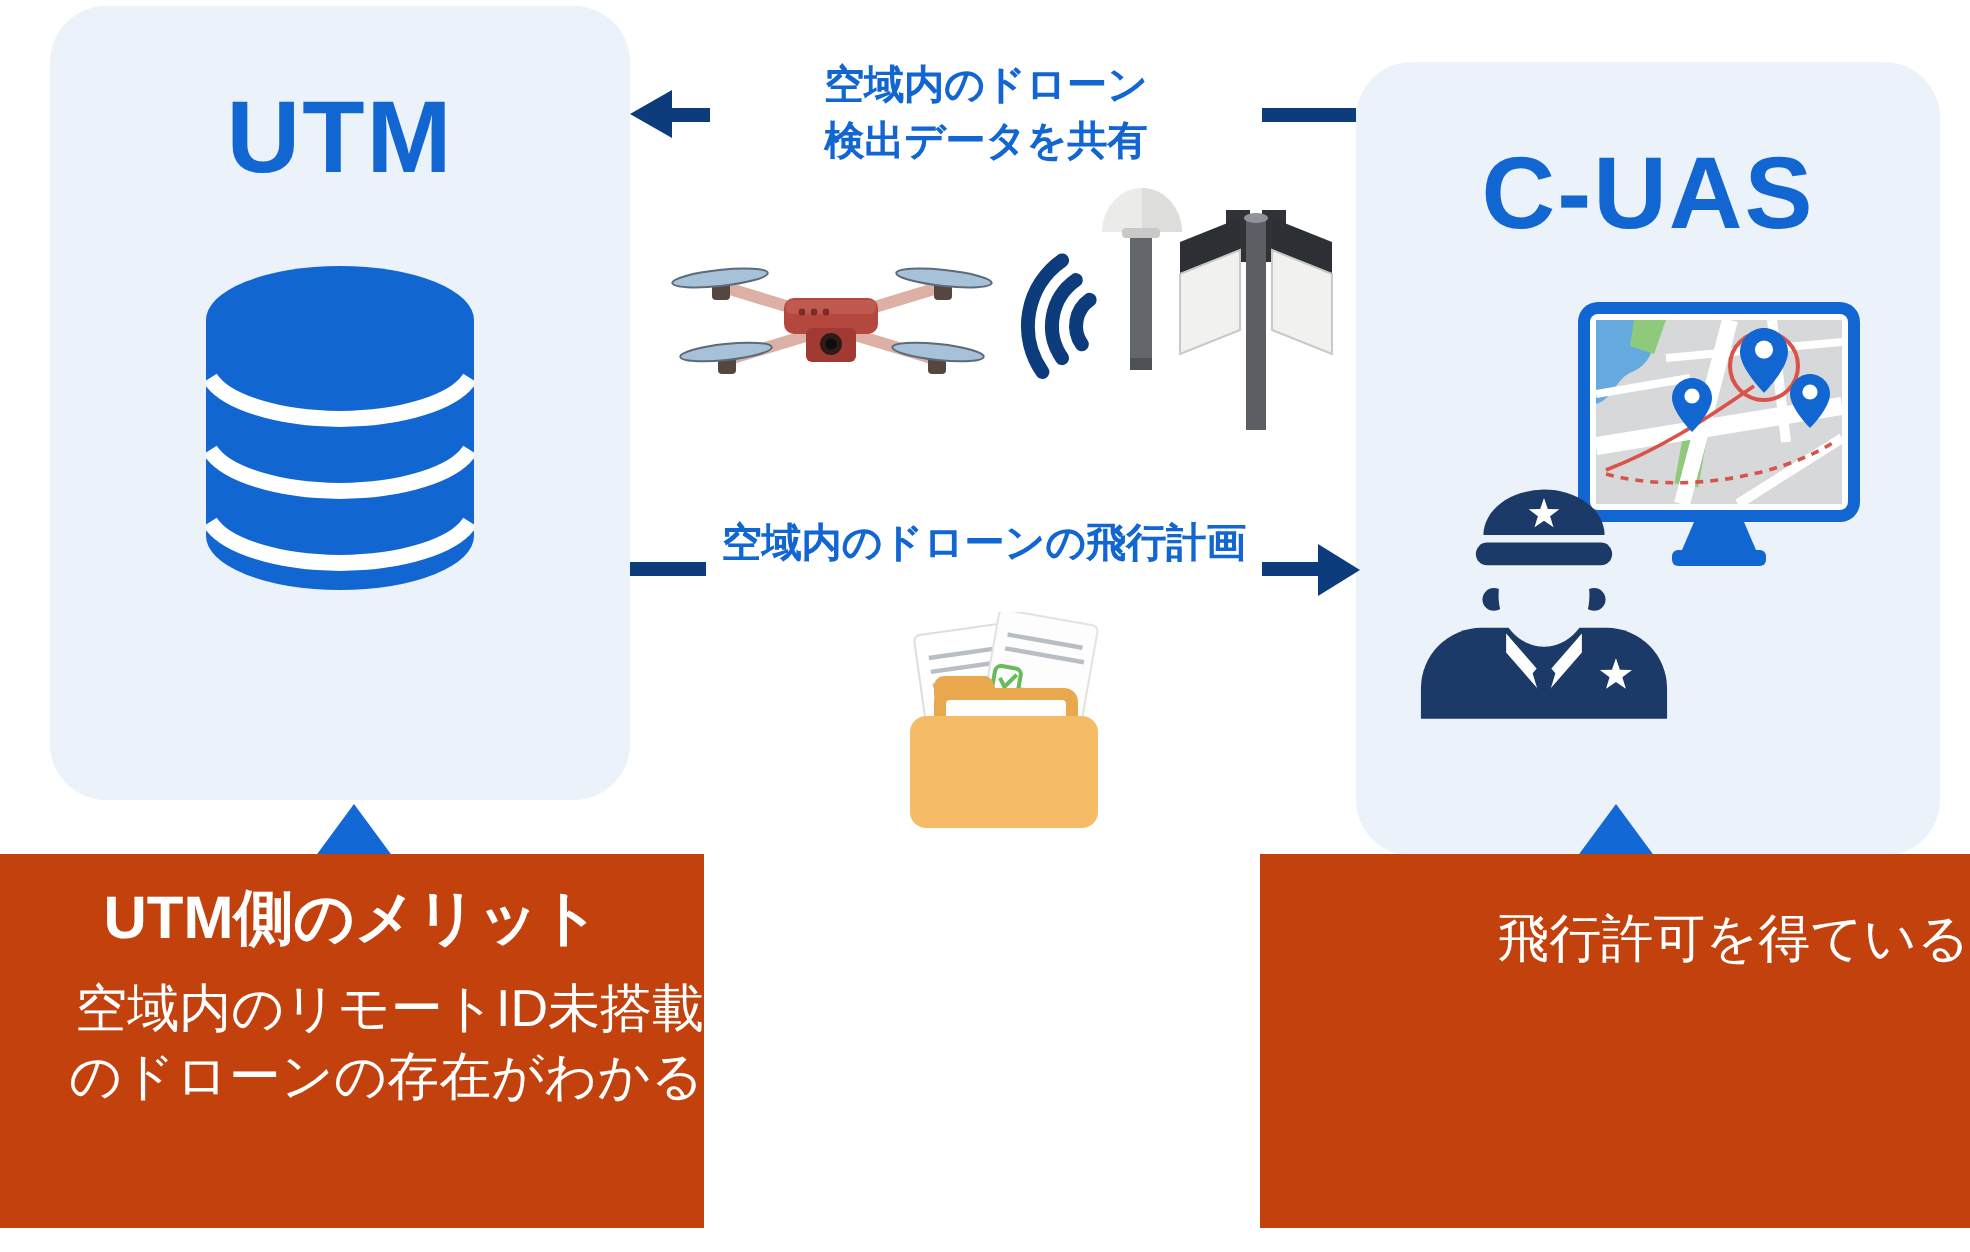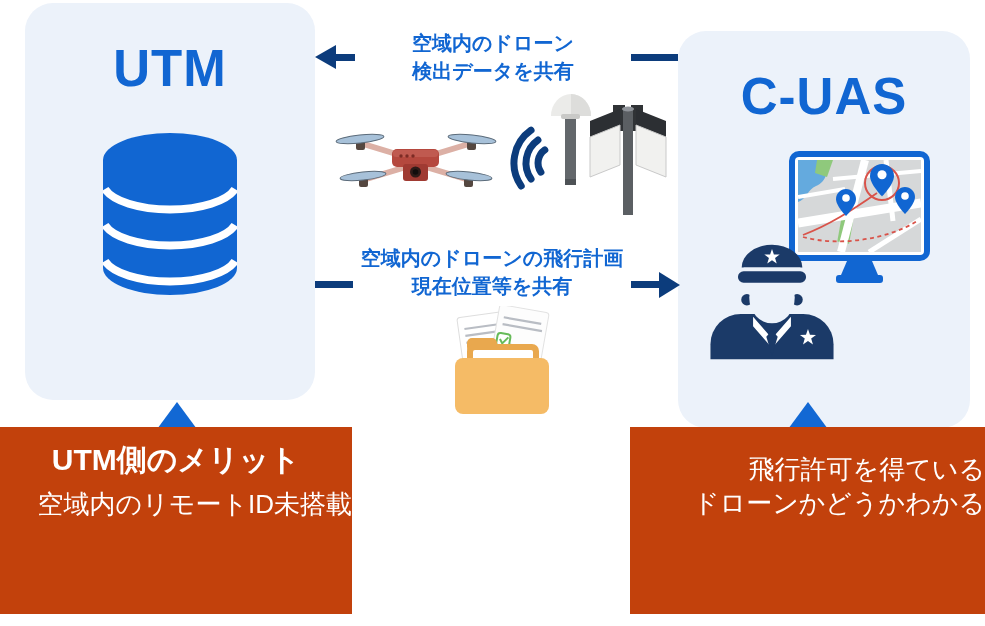--- a/index.html
+++ b/index.html
@@ -73,21 +73,20 @@
   <div class="arrow-line" style="left:333px;top:54px;width:345px;"></div>
   <div class="flow-label" style="left:355px;top:22px;width:276px;height:70px;">
     <span>空域内のドローン</span>
     <span>検出データを共有</span>
   </div>
 
   <div class="arrow-line" style="left:315px;top:281px;width:345px;"></div>
   <div class="arrow-head right" style="left:659px;top:272px;"></div>
   <div class="flow-label" style="left:353px;top:236px;width:278px;height:72px;">
     <span>空域内のドローンの飛行計画</span>
-    <span>現在位置等を共有</span>
   </div>
 
   <svg class="icon" style="left:330px;top:130px;" width="172" height="66" viewBox="0 0 172 66">
     <g stroke="#dcb0a5" stroke-width="6">
       <line x1="86" y1="30" x2="30" y2="13"></line>
       <line x1="86" y1="30" x2="142" y2="13"></line>
       <line x1="86" y1="34" x2="33" y2="50"></line>
       <line x1="86" y1="34" x2="139" y2="50"></line>
     </g>
     <g fill="#554740">
@@ -229,24 +228,24 @@
     <g transform="translate(113,114) scale(1.05)" fill="#ffffff">
       <polygon points="0,-8.5 2,-2.75 8.08,-2.63 3.23,1.05 5,6.88 0,3.4 -5,6.88 -3.23,1.05 -8.08,-2.63 -2,-2.75"></polygon>
     </g>
   </svg>
 
   <div class="merit-tri merit-tri-utm"></div>
   <div class="merit merit-utm">
     <div class="merit-heading">UTM側のメリット</div>
     <div class="merit-body">
       <span>空域内のリモートID未搭載</span>
+      <span>のドローンの存在がわかる</span>
     </div>
   </div>
 
   <div class="merit-tri merit-tri-cuas"></div>
   <div class="merit merit-cuas">
     <div class="merit-body">
       <span>飛行許可を得ている</span>
-      <span>ドローンかどうかわかる</span>
     </div>
   </div>
 
 </div>
 
 </body></html>

